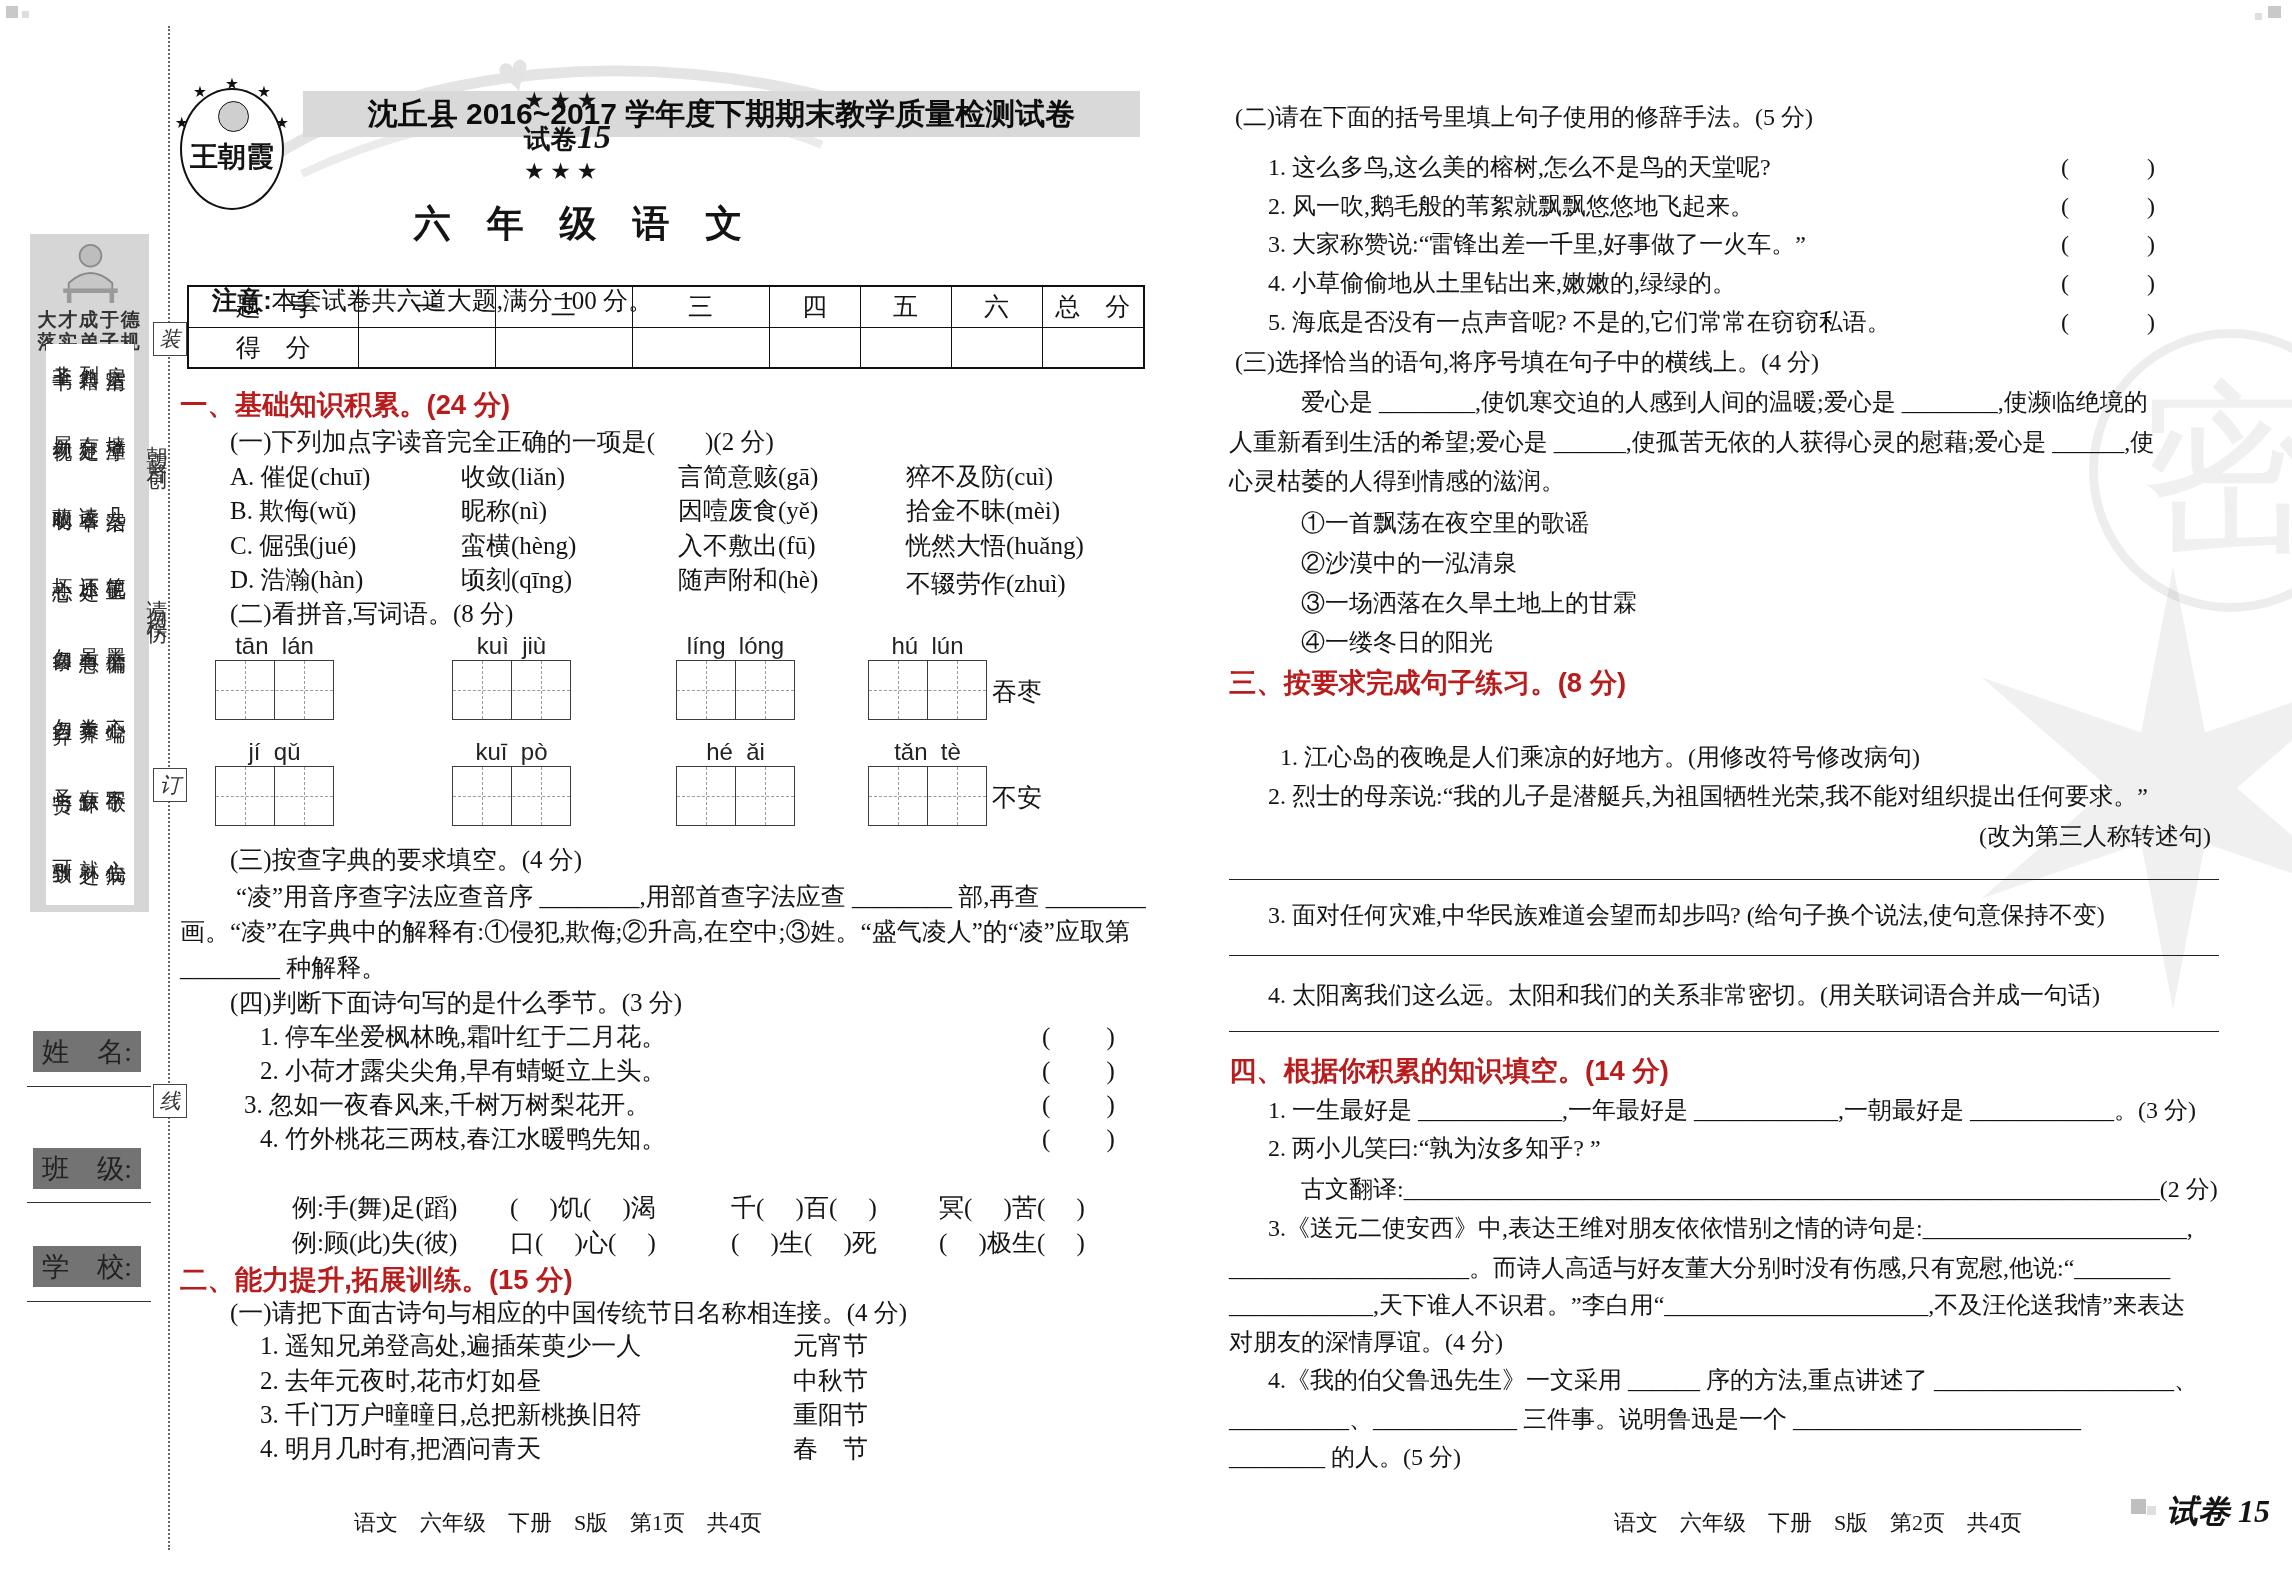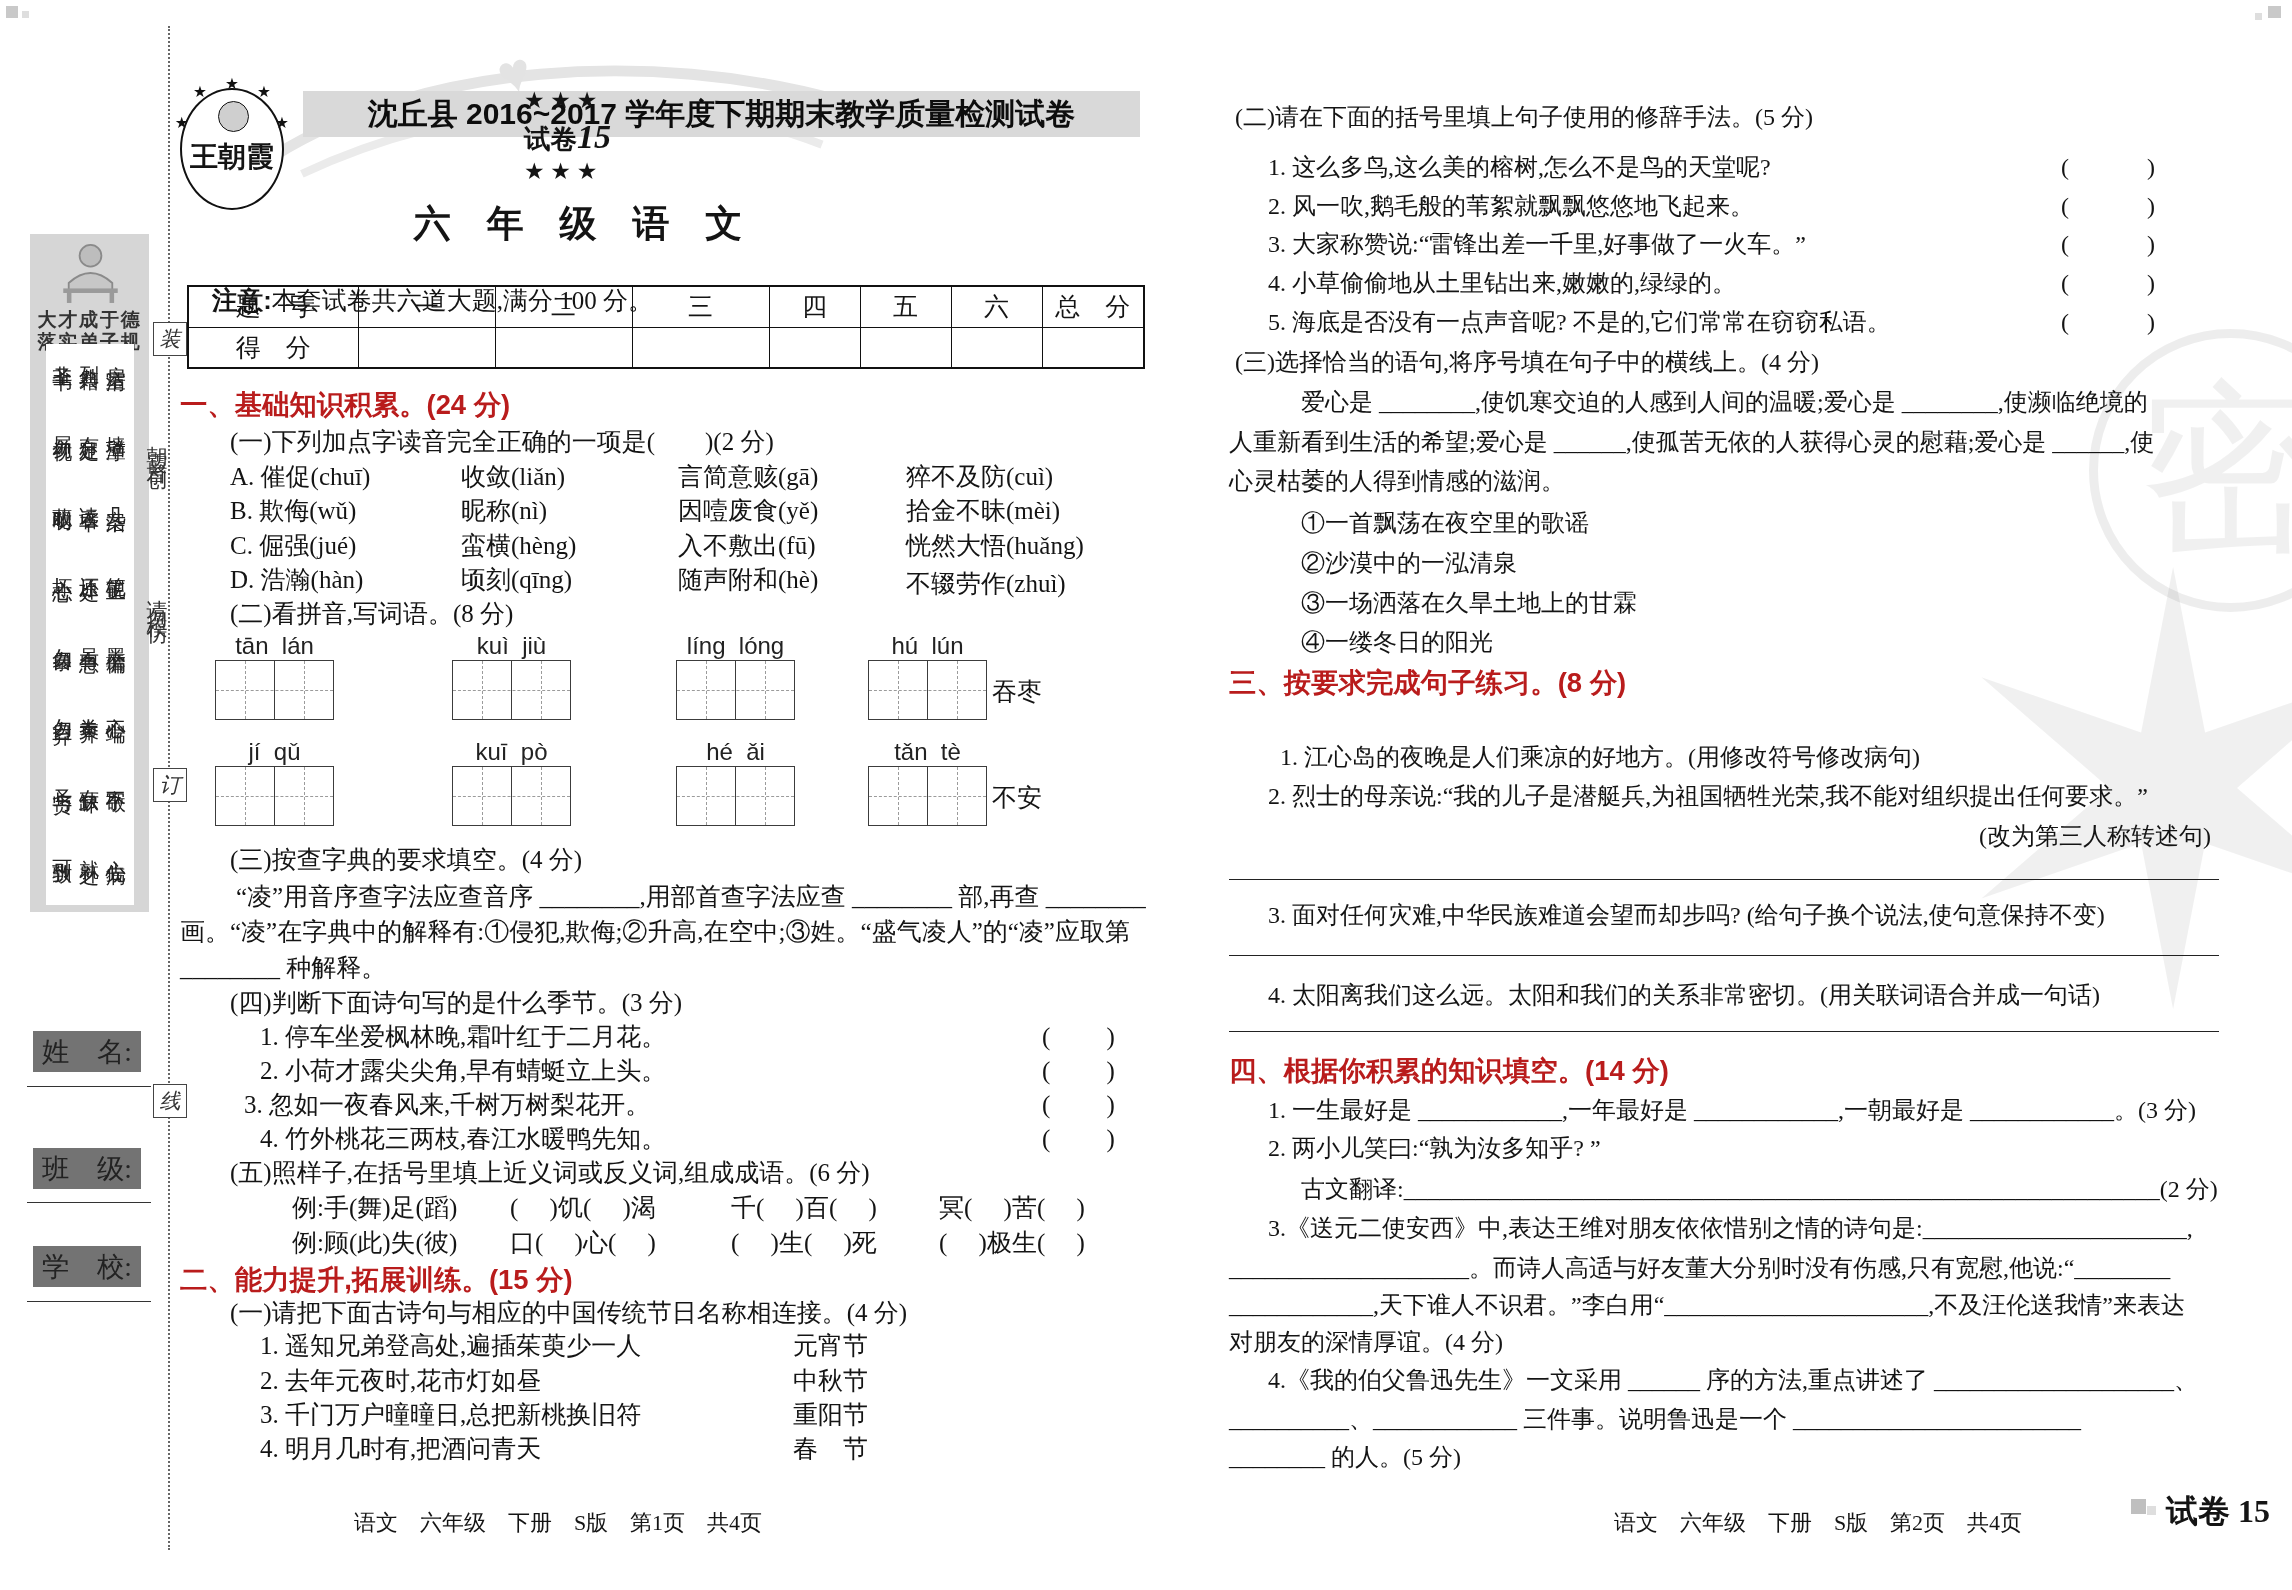--- a/index.html
+++ b/index.html
@@ -275,21 +275,20 @@
   <div class="ln" style="left:230px;top:987px">(四)判断下面诗句写的是什么季节。(3 分)</div>
   <div class="ln" style="left:260px;top:1021px">1. 停车坐爱枫林晚,霜叶红于二月花。</div>
   <div class="ln" style="left:1042px;top:1021px">(　　 )</div>
   <div class="ln" style="left:260px;top:1055px">2. 小荷才露尖尖角,早有蜻蜓立上头。</div>
   <div class="ln" style="left:1042px;top:1055px">(　　 )</div>
   <div class="ln" style="left:244px;top:1089px">3. 忽如一夜春风来,千树万树梨花开。</div>
   <div class="ln" style="left:1042px;top:1089px">(　　 )</div>
   <div class="ln" style="left:260px;top:1123px">4. 竹外桃花三两枝,春江水暖鸭先知。</div>
   <div class="ln" style="left:1042px;top:1123px">(　　 )</div>
 
-  <div class="ln" style="left:230px;top:1157px">(五)照样子,在括号里填上近义词或反义词,组成成语。(6 分)</div>
   <div class="ln" style="left:292px;top:1192px">例:手(舞)足(蹈)</div>
   <div class="ln" style="left:510px;top:1192px">(　 )饥(　 )渴</div>
   <div class="ln" style="left:731px;top:1192px">千(　 )百(　 )</div>
   <div class="ln" style="left:939px;top:1192px">冥(　 )苦(　 )</div>
   <div class="ln" style="left:292px;top:1227px">例:顾(此)失(彼)</div>
   <div class="ln" style="left:510px;top:1227px">口(　 )心(　 )</div>
   <div class="ln" style="left:731px;top:1227px">(　 )生(　 )死</div>
   <div class="ln" style="left:939px;top:1227px">(　 )极生(　 )</div>
 
   <div class="sec" style="left:180px;top:1262px">二、能力提升,拓展训练。(15 分)</div>
@@ -345,16 +344,16 @@
   <div class="ln r" style="left:1229px;top:1290px">____________,天下谁人不识君。”李白用“______________________,不及汪伦送我情”来表达</div>
   <div class="ln r" style="left:1229px;top:1327px">对朋友的深情厚谊。(4 分)</div>
   <div class="ln r" style="left:1268px;top:1365px">4.《我的伯父鲁迅先生》一文采用 ______ 序的方法,重点讲述了 ____________________、</div>
   <div class="ln r" style="left:1229px;top:1404px">__________、____________ 三件事。说明鲁迅是一个 ________________________</div>
   <div class="ln r" style="left:1229px;top:1442px">________ 的人。(5 分)</div>
 
   <div class="ln" style="left:1562px;top:1509px;width:512px;text-align:center;font-size:22px">语文　六年级　下册　S版　第2页　共4页</div>
 
   <div class="deco-sq" style="left:2131px;top:1499px;width:14.6px;height:14.6px;background:#bfbfbf"></div>
   <div class="deco-sq" style="left:2147px;top:1506px;width:9.1px;height:9.1px;background:#dedede"></div>
-  <div class="ln bold" style="left:2166px;top:1491px;font-size:32px;">试卷 15</div>
+  <div class="ln bold" style="left:2166px;top:1491px;font-size:32px;font-style:italic">试卷 15</div>
 
 </div>
 
 
 </body></html>

